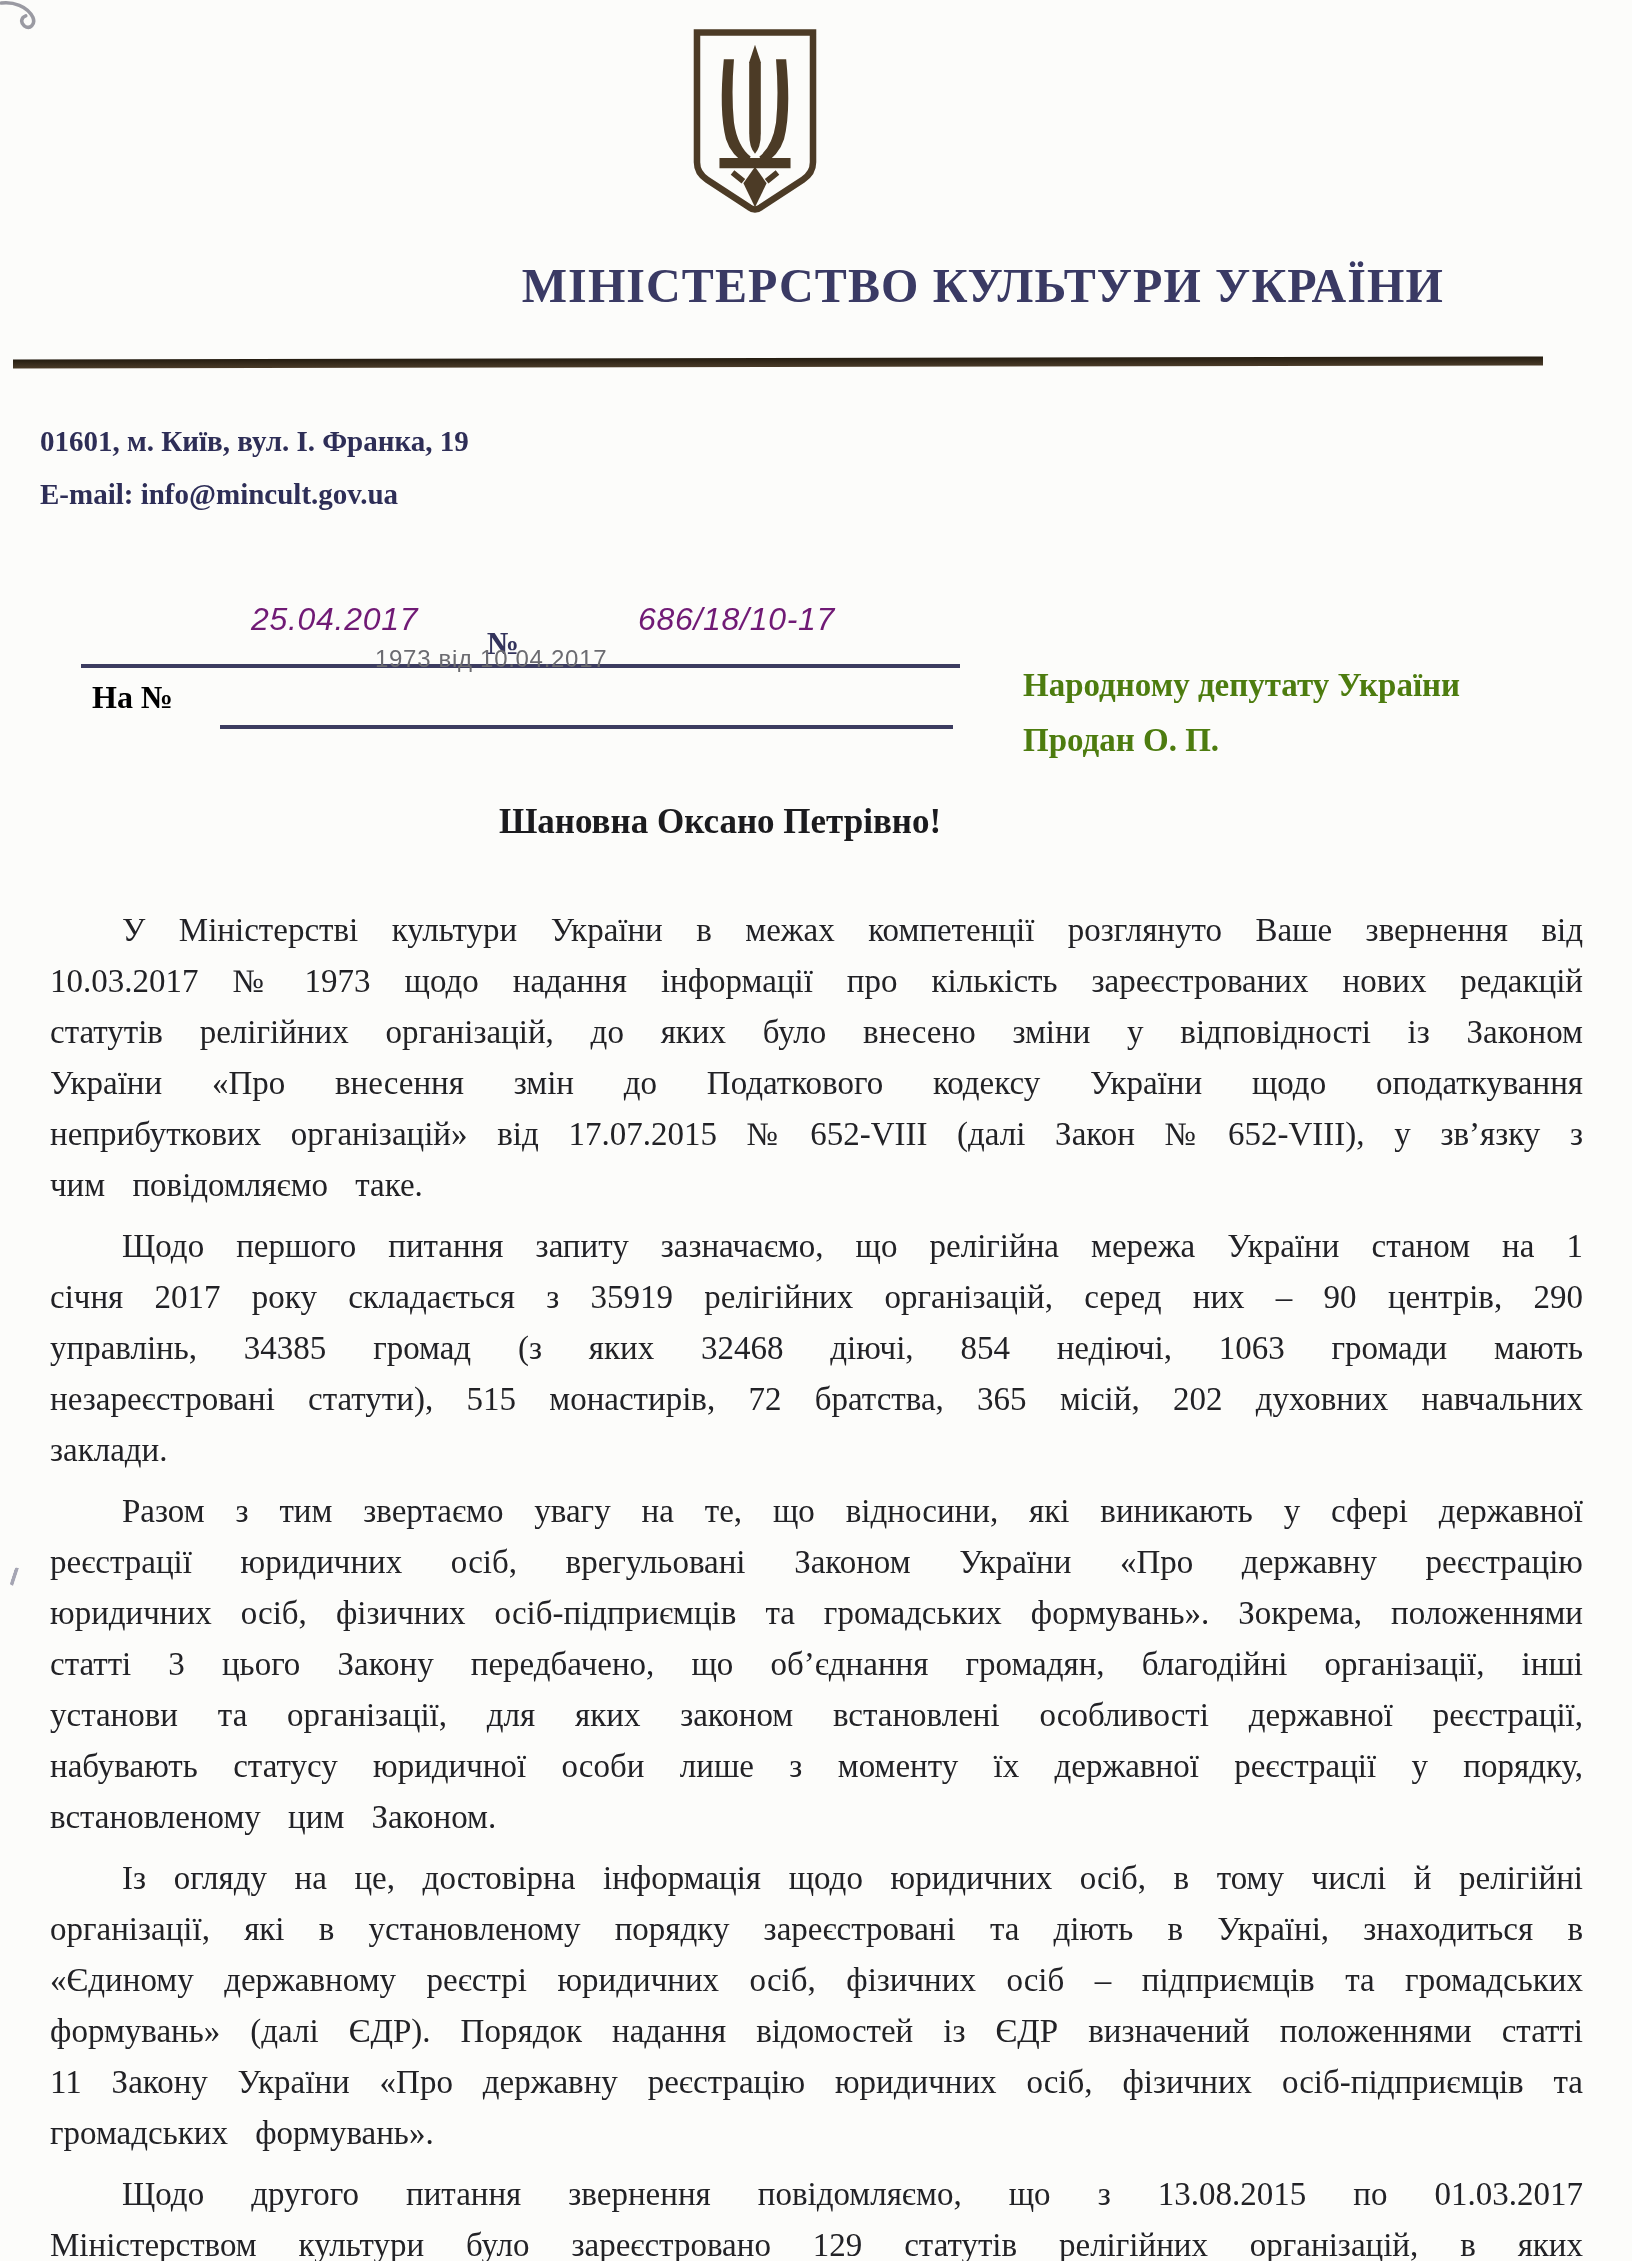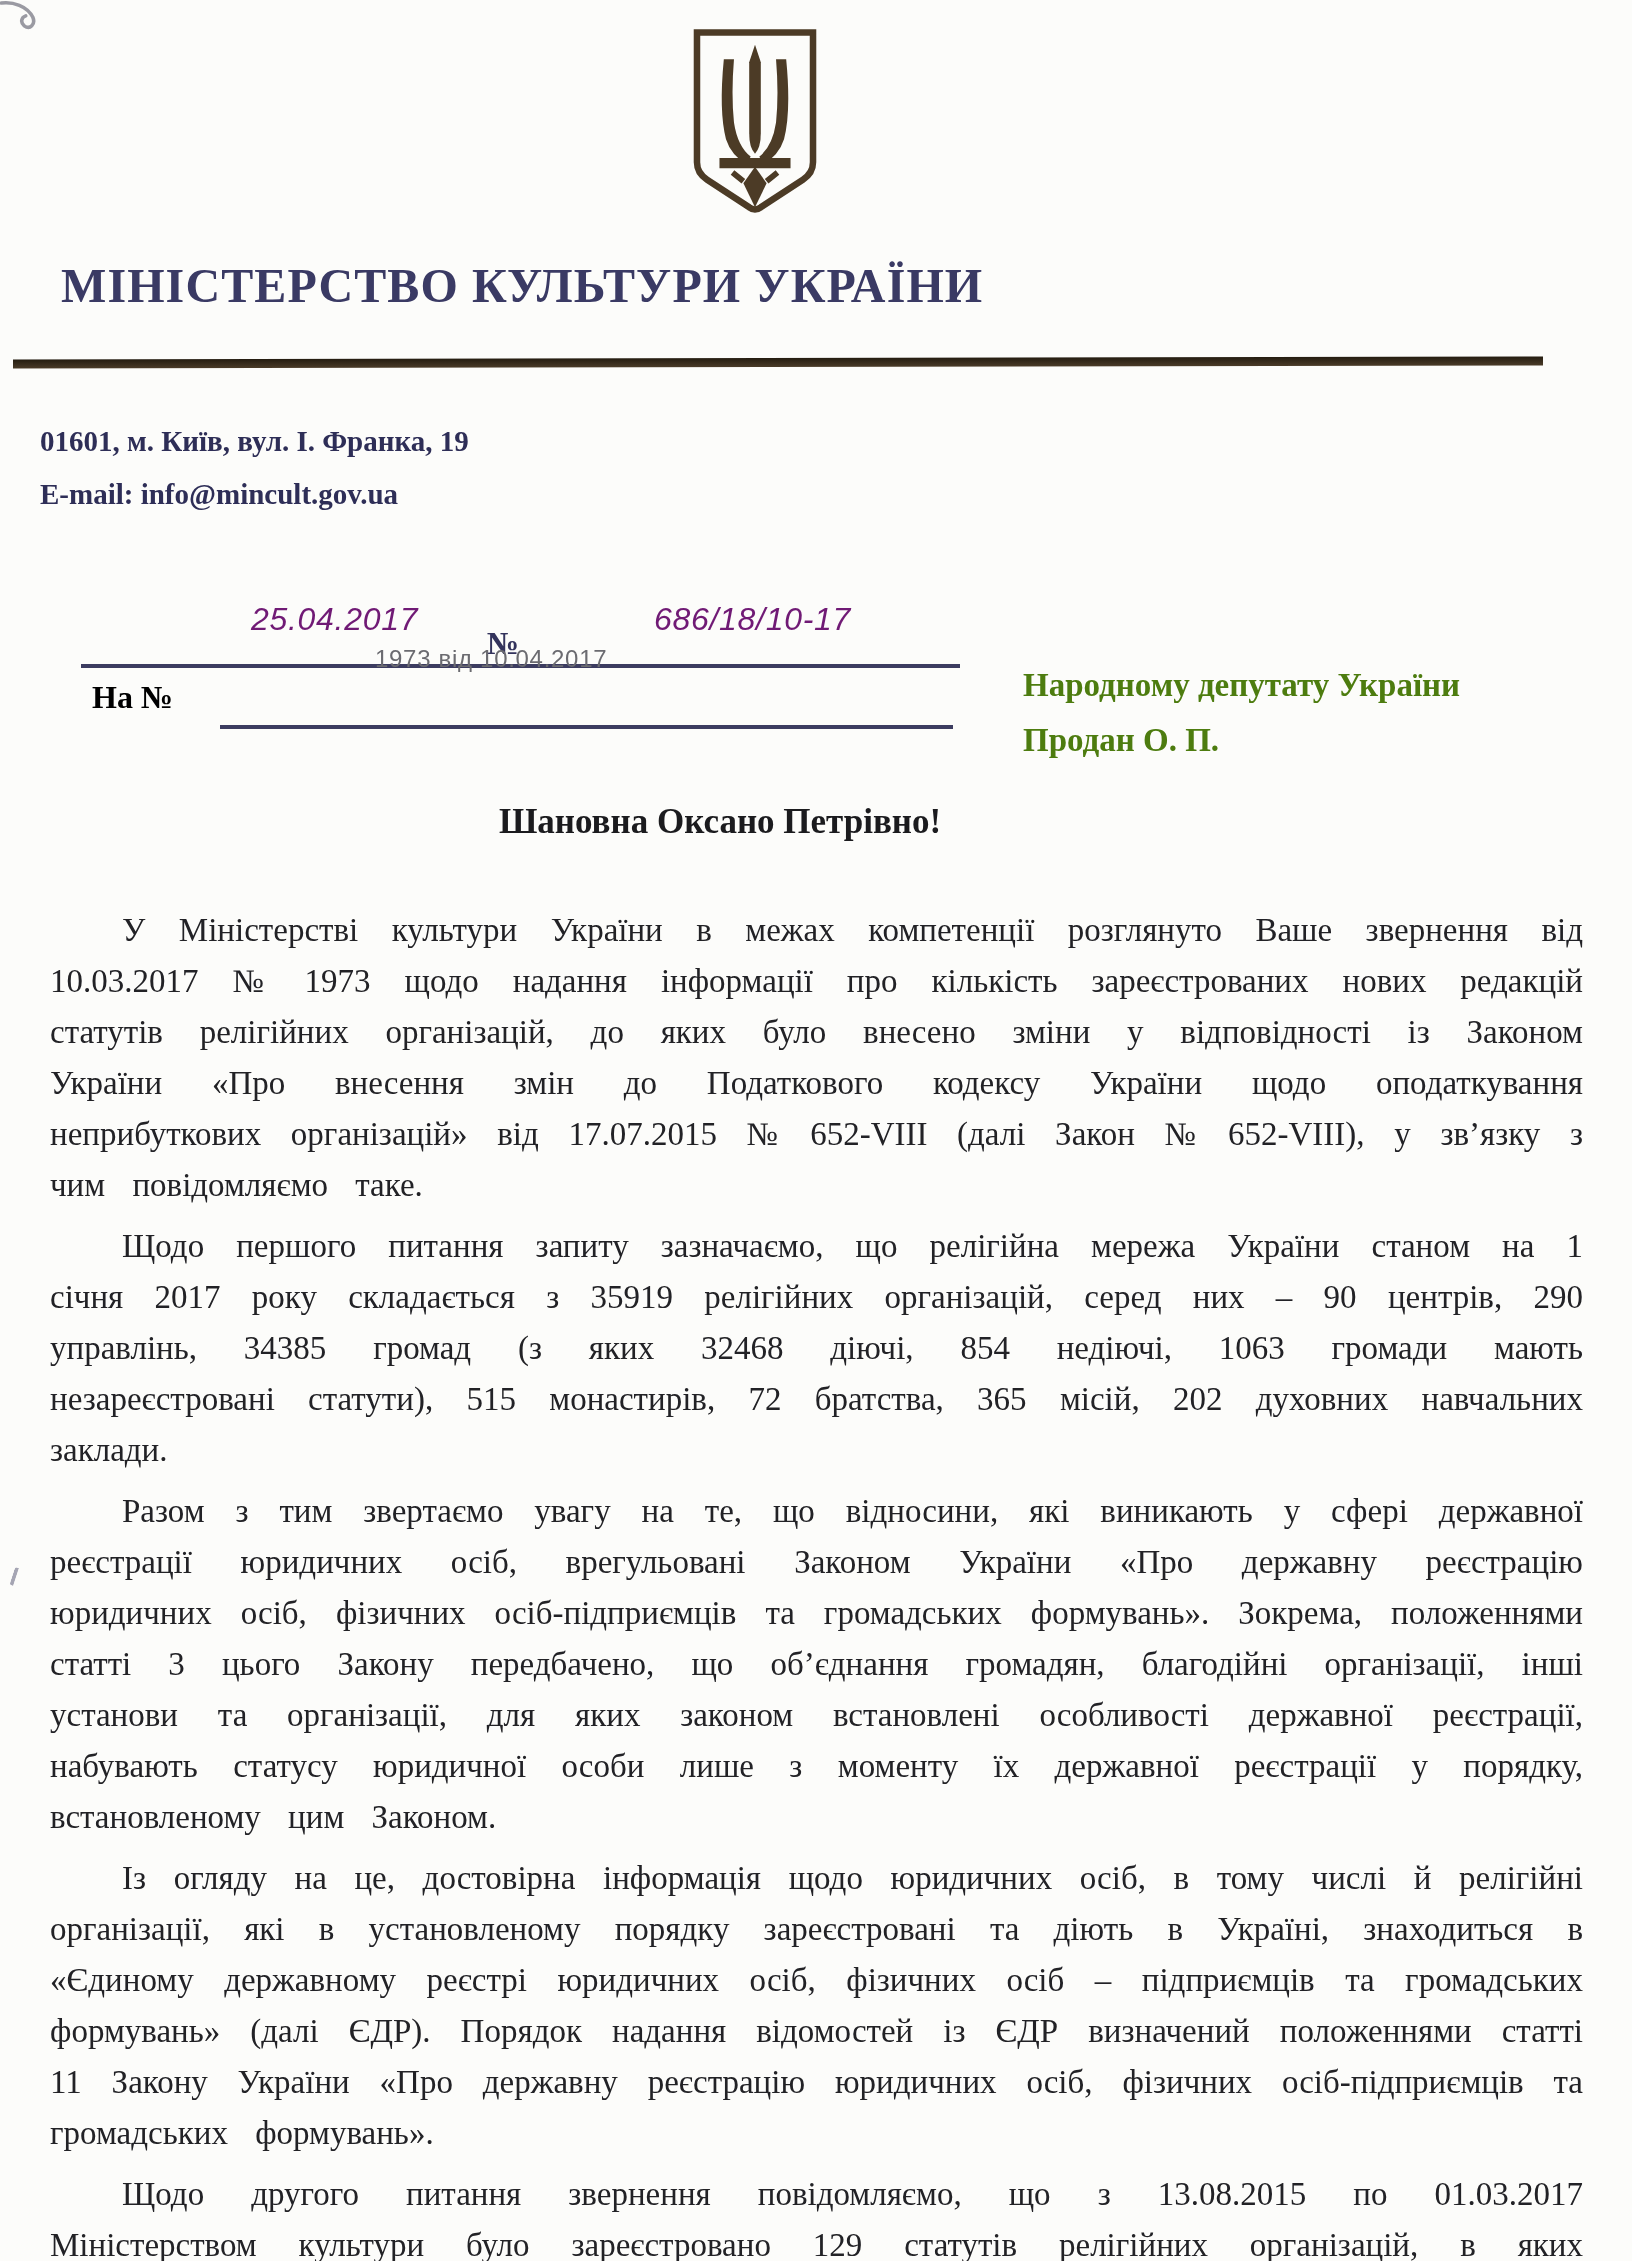--- a/index.html
+++ b/index.html
@@ -8,40 +8,40 @@
     width:1632px;height:2261px;
     background:#fcfcfa;
     overflow:hidden;
     font-family:"Liberation Serif","DejaVu Serif",serif;
     color:#1f1f22;
   }
   
   .emblem{position:absolute;left:686px;top:26px;width:138px;height:190px;}
   .ministry{
     position:absolute;left:61px;top:258px;width:1383px;margin:0;
-    text-align:left;font-size:48px;font-weight:700;letter-spacing:1.1px;
+    text-align:right;font-size:48px;font-weight:700;letter-spacing:1.1px;
     color:#3a3a64;white-space:nowrap;
   }
   .header-rule{
     position:absolute;left:13px;top:358px;width:1530px;height:9.4px;
     background:linear-gradient(180deg,#241c10,#4a3b28);
     transform:rotate(-0.12deg);
   }
   .contacts{
     position:absolute;left:40px;top:415px;
     font-size:29px;font-weight:700;color:#2e2e57;line-height:53px;
     white-space:nowrap;
   }
   
   .stamp{
     position:absolute;font-family:"Liberation Sans","DejaVu Sans",sans-serif;
     font-size:32px;color:#701a75;letter-spacing:0.7px;white-space:nowrap;font-style:italic;
   }
   .stamp-date{left:251px;top:601px;}
-  .stamp-num{left:654px;top:601px;}
+  .stamp-num{left:638px;top:601px;}
   .no-sign{
     position:absolute;left:487px;top:625px;
     font-size:32px;font-weight:700;color:#33335c;
   }
   .form-line{position:absolute;height:3.6px;background:#3c3c60;}
   .line1{left:81px;top:664px;width:879px;}
   .line2{left:220px;top:725px;width:733px;}
   .struck{
     position:absolute;left:375px;top:645px;z-index:2;
     font-family:"Liberation Sans","DejaVu Sans",sans-serif;

